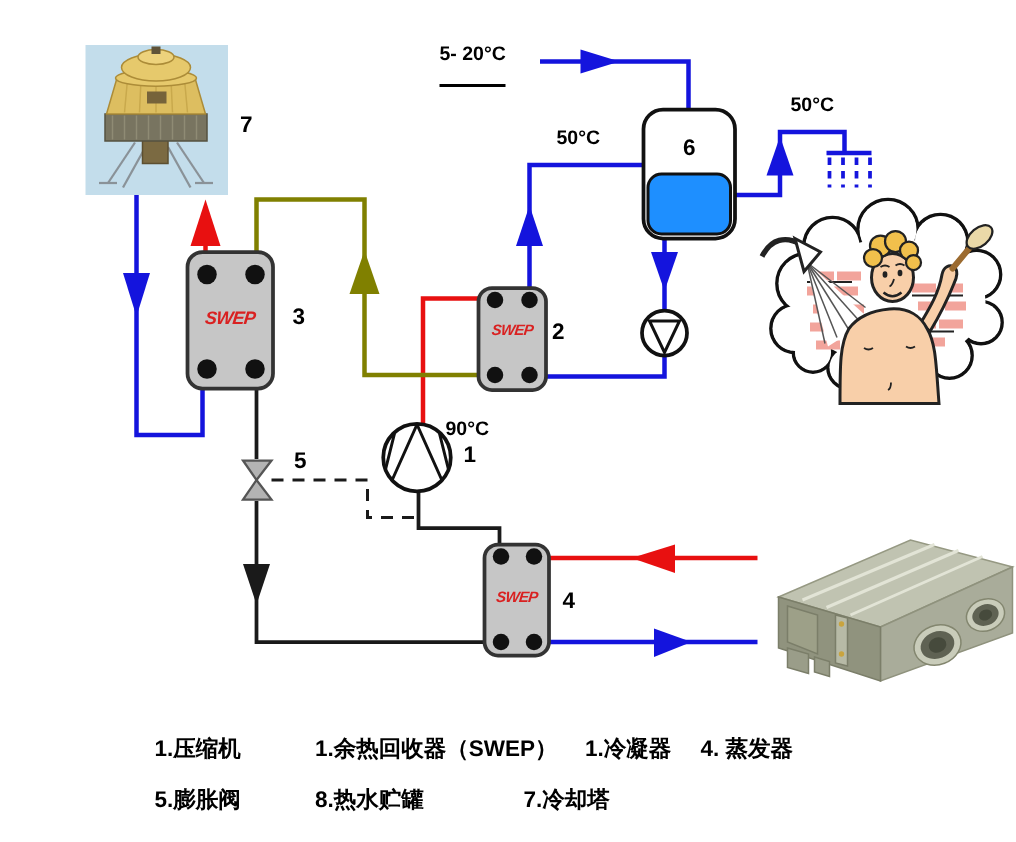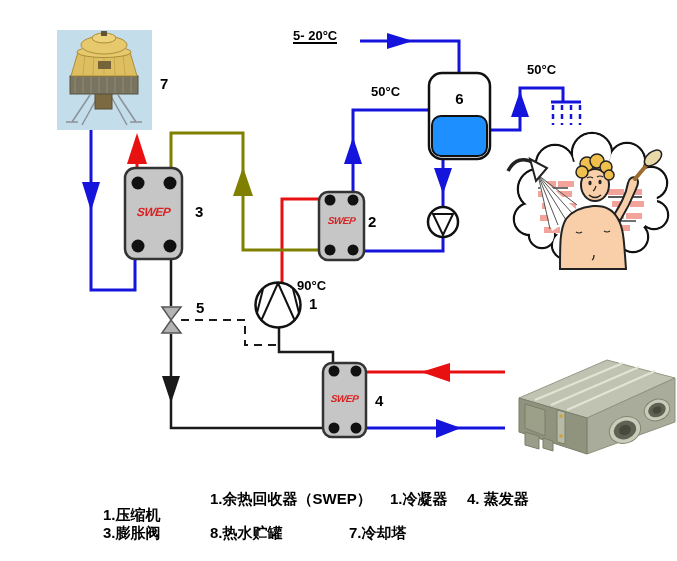--- a/index.html
+++ b/index.html
@@ -1,21 +1,21 @@
 <!DOCTYPE html>
 <html><head>
 <meta charset="utf-8">
 <style>
   html,body{margin:0;padding:0;background:#fff;}
   #stage{position:relative;width:677px;height:561px;background:#fff;overflow:hidden;
          font-family:"Liberation Sans",sans-serif;}
   #pipes{position:absolute;left:0;top:0;}
   .lbl{position:absolute;font-weight:bold;font-size:13px;color:#000;white-space:nowrap;line-height:1;}
   .num{font-size:15px;}
-  .underl{border-bottom:2px solid #000;padding-bottom:0;}
+  .underl{border-bottom:2px solid #000;padding-bottom:14px;}
   .swep{position:absolute;color:#d92121;font-weight:bold;font-style:italic;
         text-align:center;letter-spacing:-0.5px;transform:skewX(-6deg);line-height:1;}
   .sw3{left:125px;top:206px;width:57px;font-size:12px;}
   .sw2{left:319px;top:216px;width:45px;font-size:10px;}
   .sw4{left:323px;top:394px;width:43px;font-size:10px;}
   .tanknum{left:429px;top:91px;width:61px;text-align:center;}
   .legend span{position:absolute;font-weight:bold;font-size:15px;color:#000;white-space:pre;}
 </style>
 </head>
 <body>
@@ -273,22 +273,22 @@
 <div class="lbl underl" style="left:293px;top:29px;">5- 20°C</div>
 <div class="lbl" style="left:371px;top:85px;">50°C</div>
 <div class="lbl" style="left:527px;top:63px;">50°C</div>
 <div class="lbl" style="left:297px;top:262px;margin-top:17px;">90°C</div>
 
 <div class="swep sw3">SWEP</div>
 <div class="swep sw2">SWEP</div>
 <div class="swep sw4">SWEP</div>
 
 <div class="legend">
-  <span style="left:103px;top:506px;text-align:right;">1.压缩机</span>
+  <span style="left:103px;top:490px;text-align:right;">1.压缩机</span>
   <span style="left:210px;top:490px;">1.余热回收器（SWEP）</span>
   <span style="left:390px;top:490px;">1.冷凝器</span>
   <span style="left:467px;top:490px;">4. 蒸发器</span>
-  <span style="left:103px;top:524px;">3.膨胀阀</span>
+  <span style="left:103px;top:524px;">5.膨胀阀</span>
   <span style="left:210px;top:524px;">8.热水贮罐</span>
   <span style="left:349px;top:524px;">7.冷却塔</span>
 </div>
 
 </div>
 
 </body></html>

